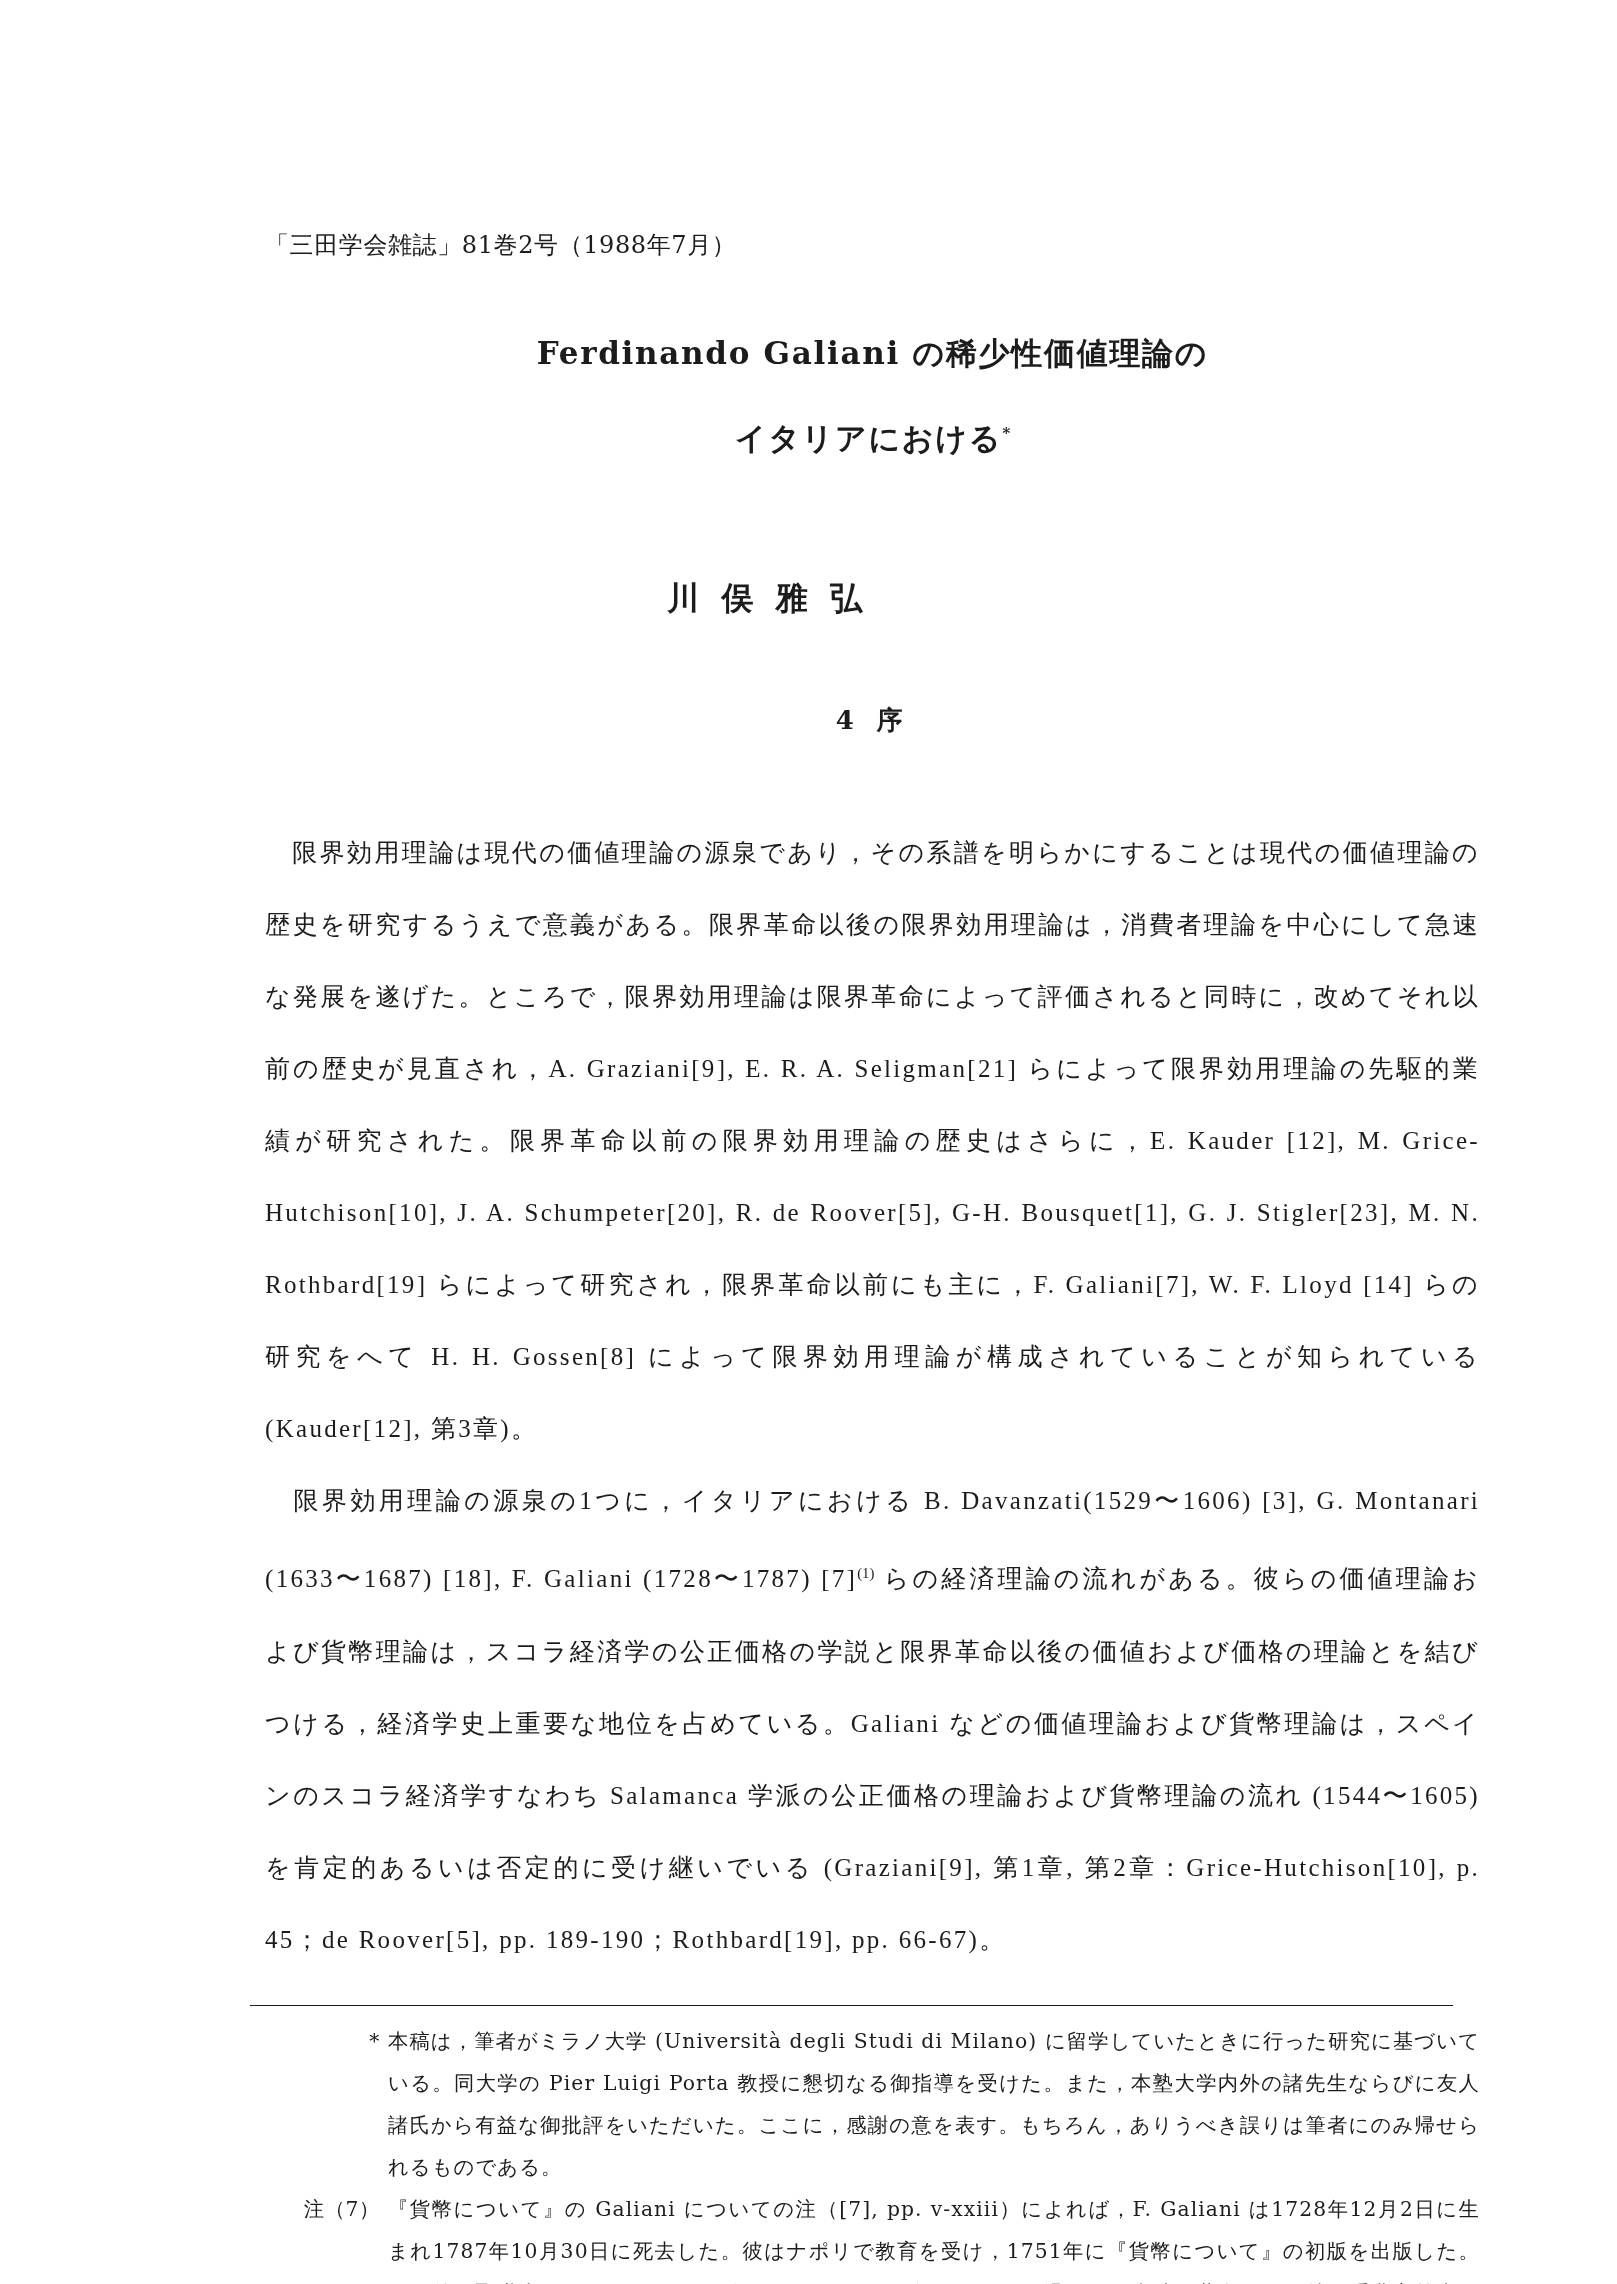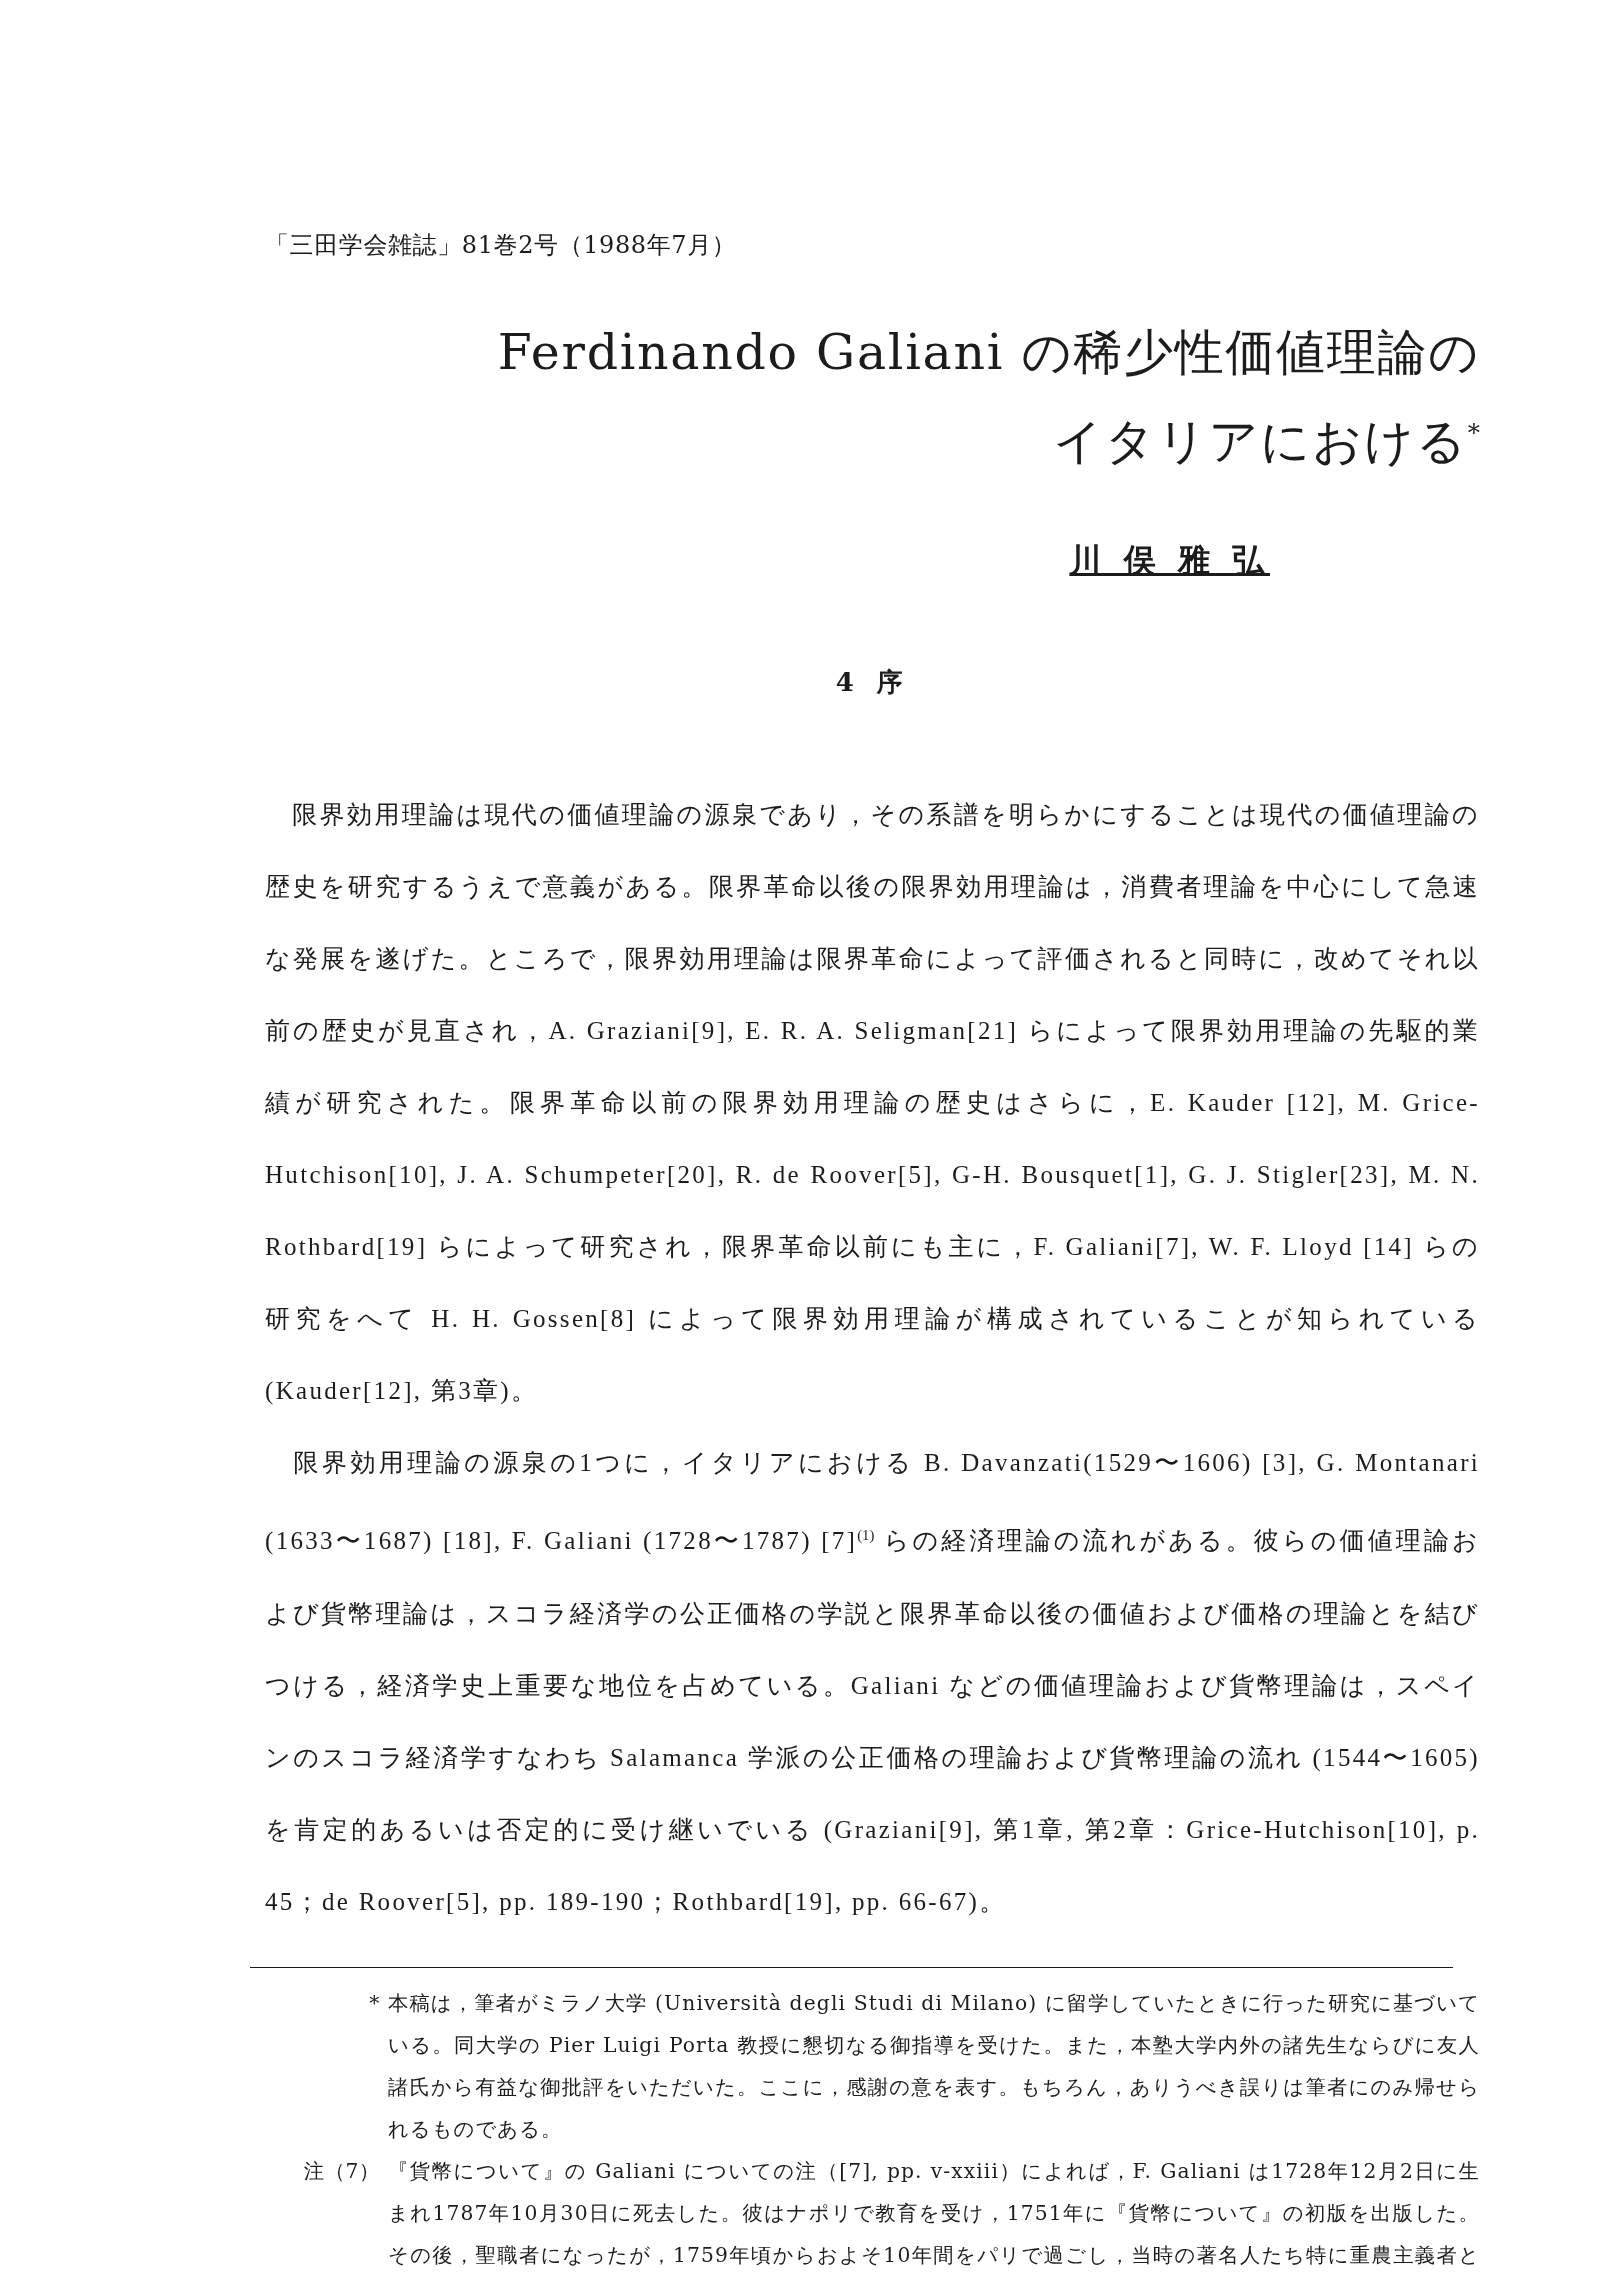--- a/index.html
+++ b/index.html
@@ -18,40 +18,39 @@
     height: 100%;
     padding: 231px 137px 16px 265px;
   }
   .journal-line {
     font-size: 24px;
     line-height: 28px;
     letter-spacing: 0.6px;
   }
   .title-block {
     margin-top: 54px;
-    text-align: right;
-    font-size: 49px;
-    font-weight: 400;
+    text-align: center;
+    font-size: 31px;
+    font-weight: 700;
     line-height: 80px;
     letter-spacing: 1.7px;
   }
   .title-note {
     font-size: 0.5em;
     vertical-align: super;
     letter-spacing: 0;
   }
   .author-line {
-    margin-top: 58px;
-    text-align: right;
+    margin-top: 100px;
+    text-align: center;
     padding-right: 210px;
     font-size: 32px;
     line-height: 40px;
     font-weight: 600;
     letter-spacing: 5.6px;
-    text-decoration: underline;
   }
   .section-heading {
     margin-top: 86px;
     text-align: center;
     font-size: 26px;
     line-height: 33px;
     font-weight: 600;
     letter-spacing: 6.8px;
   }
   .body-block { margin-top: 80px; }

